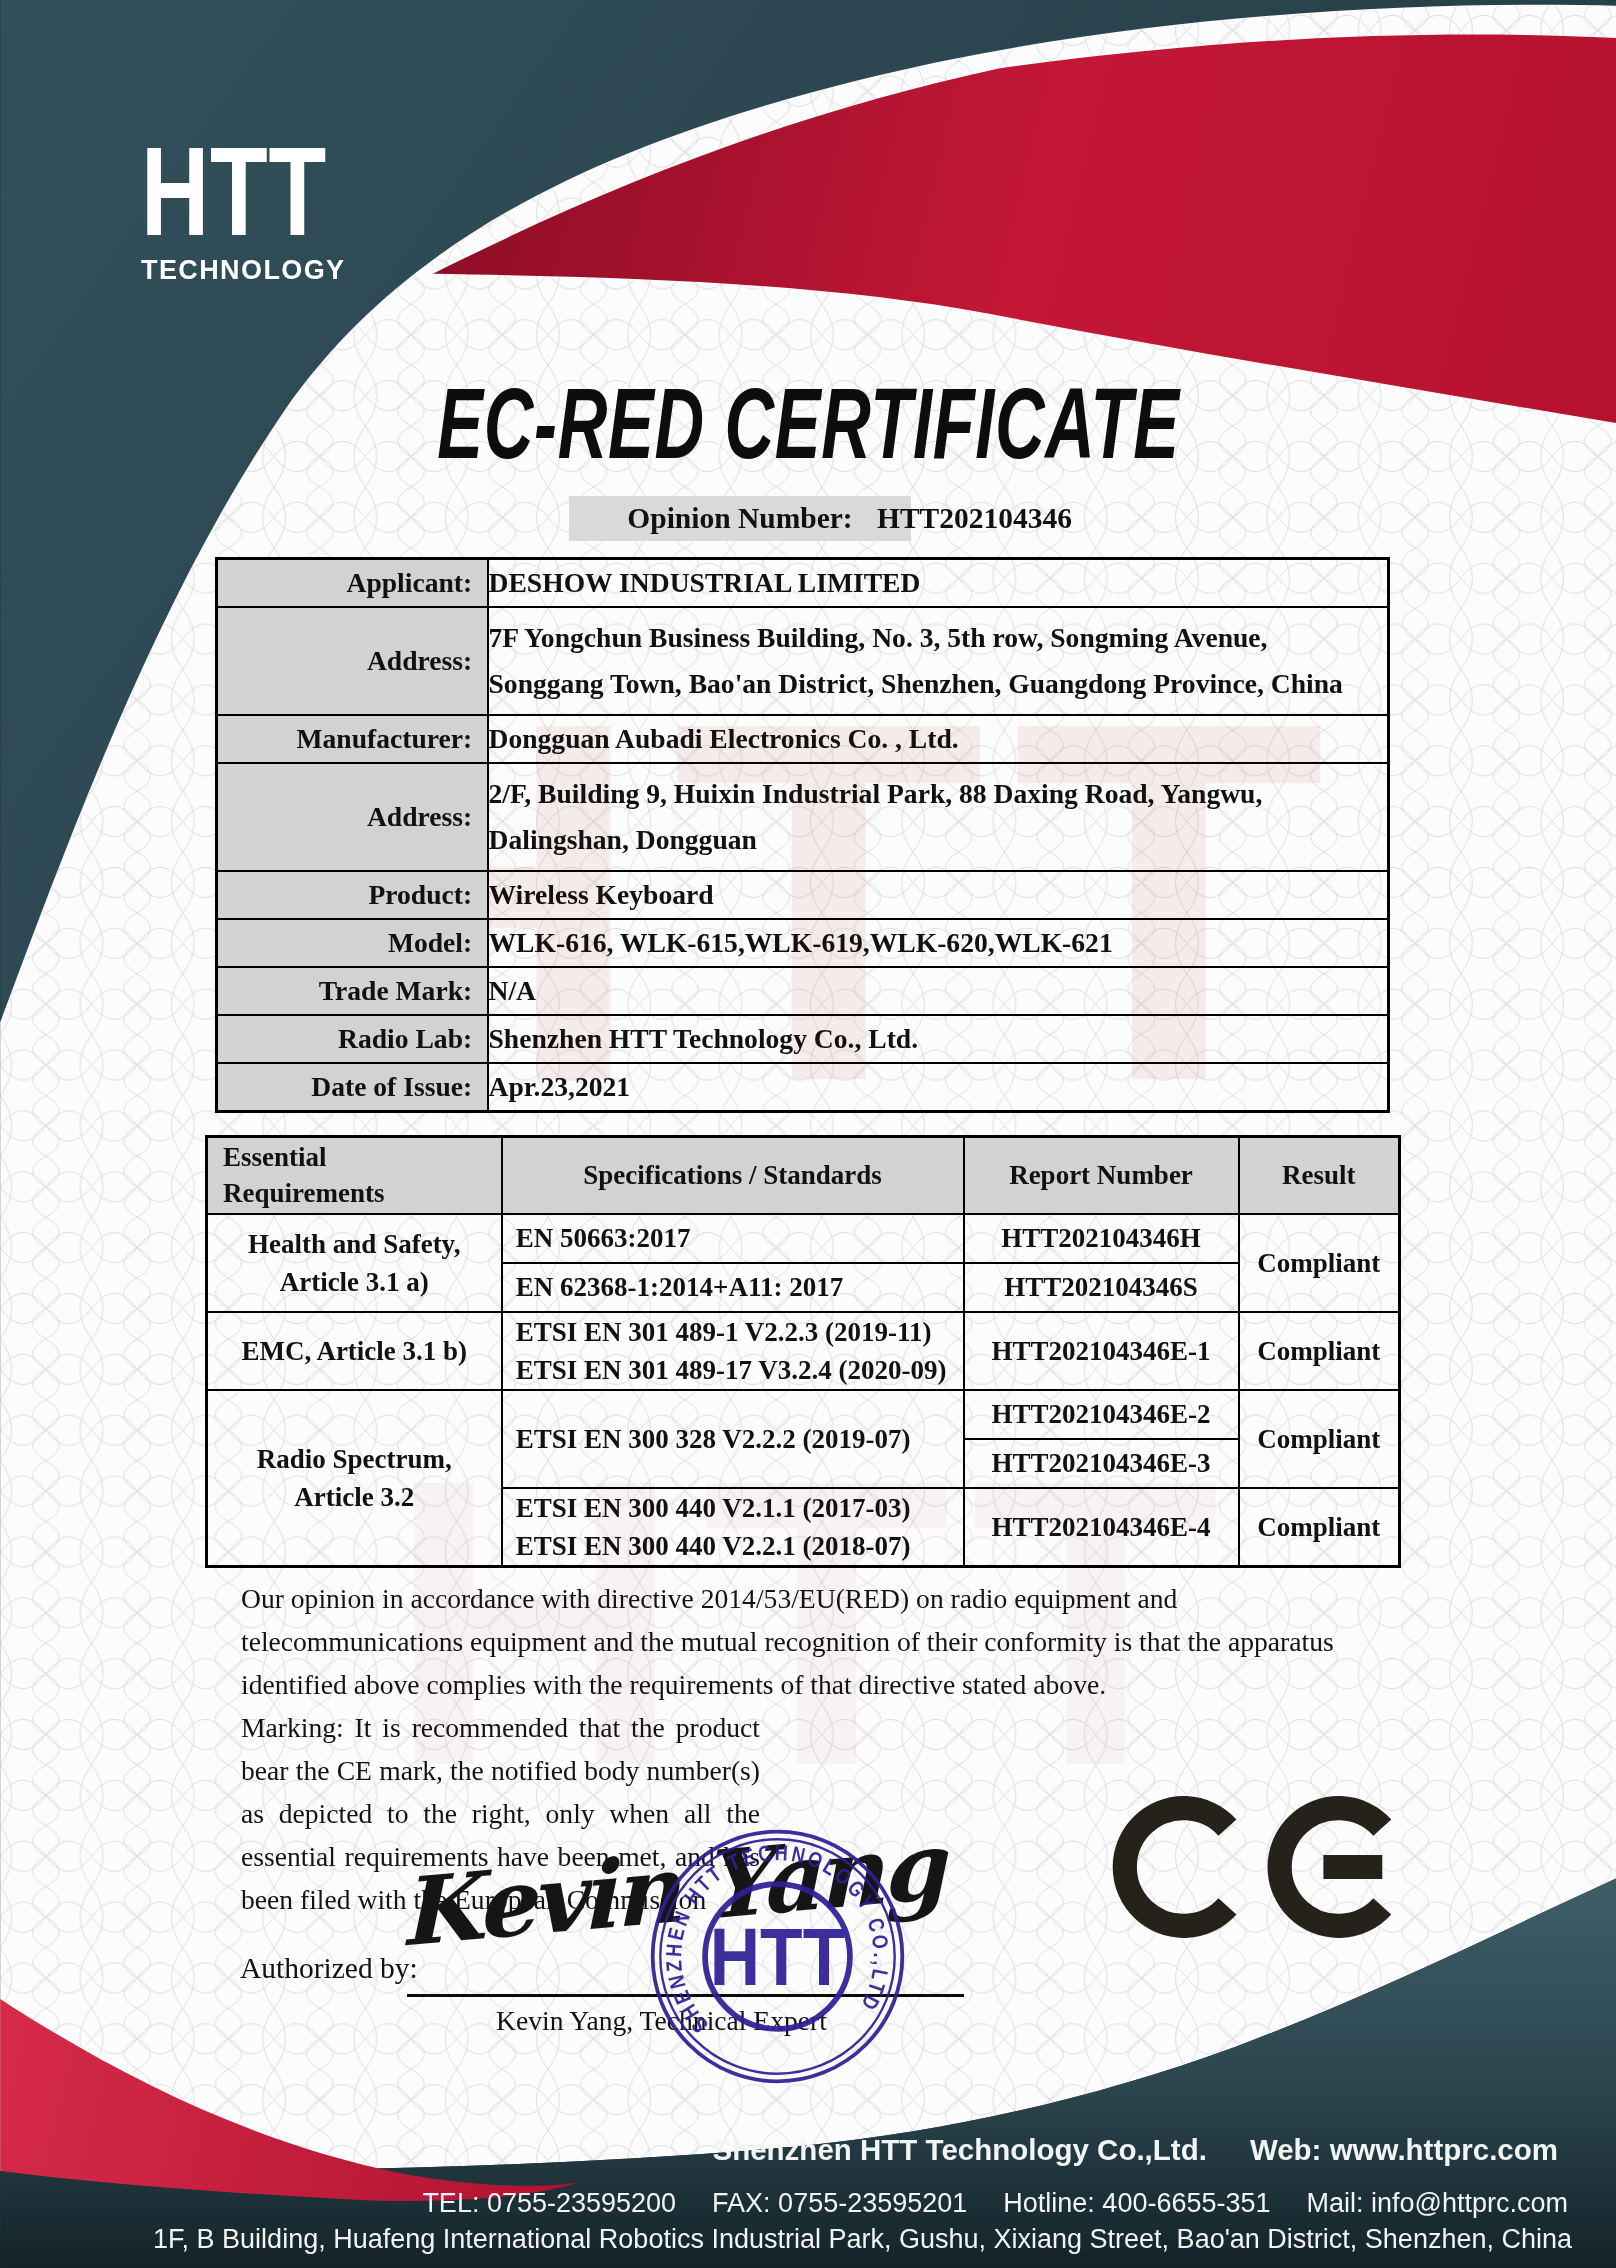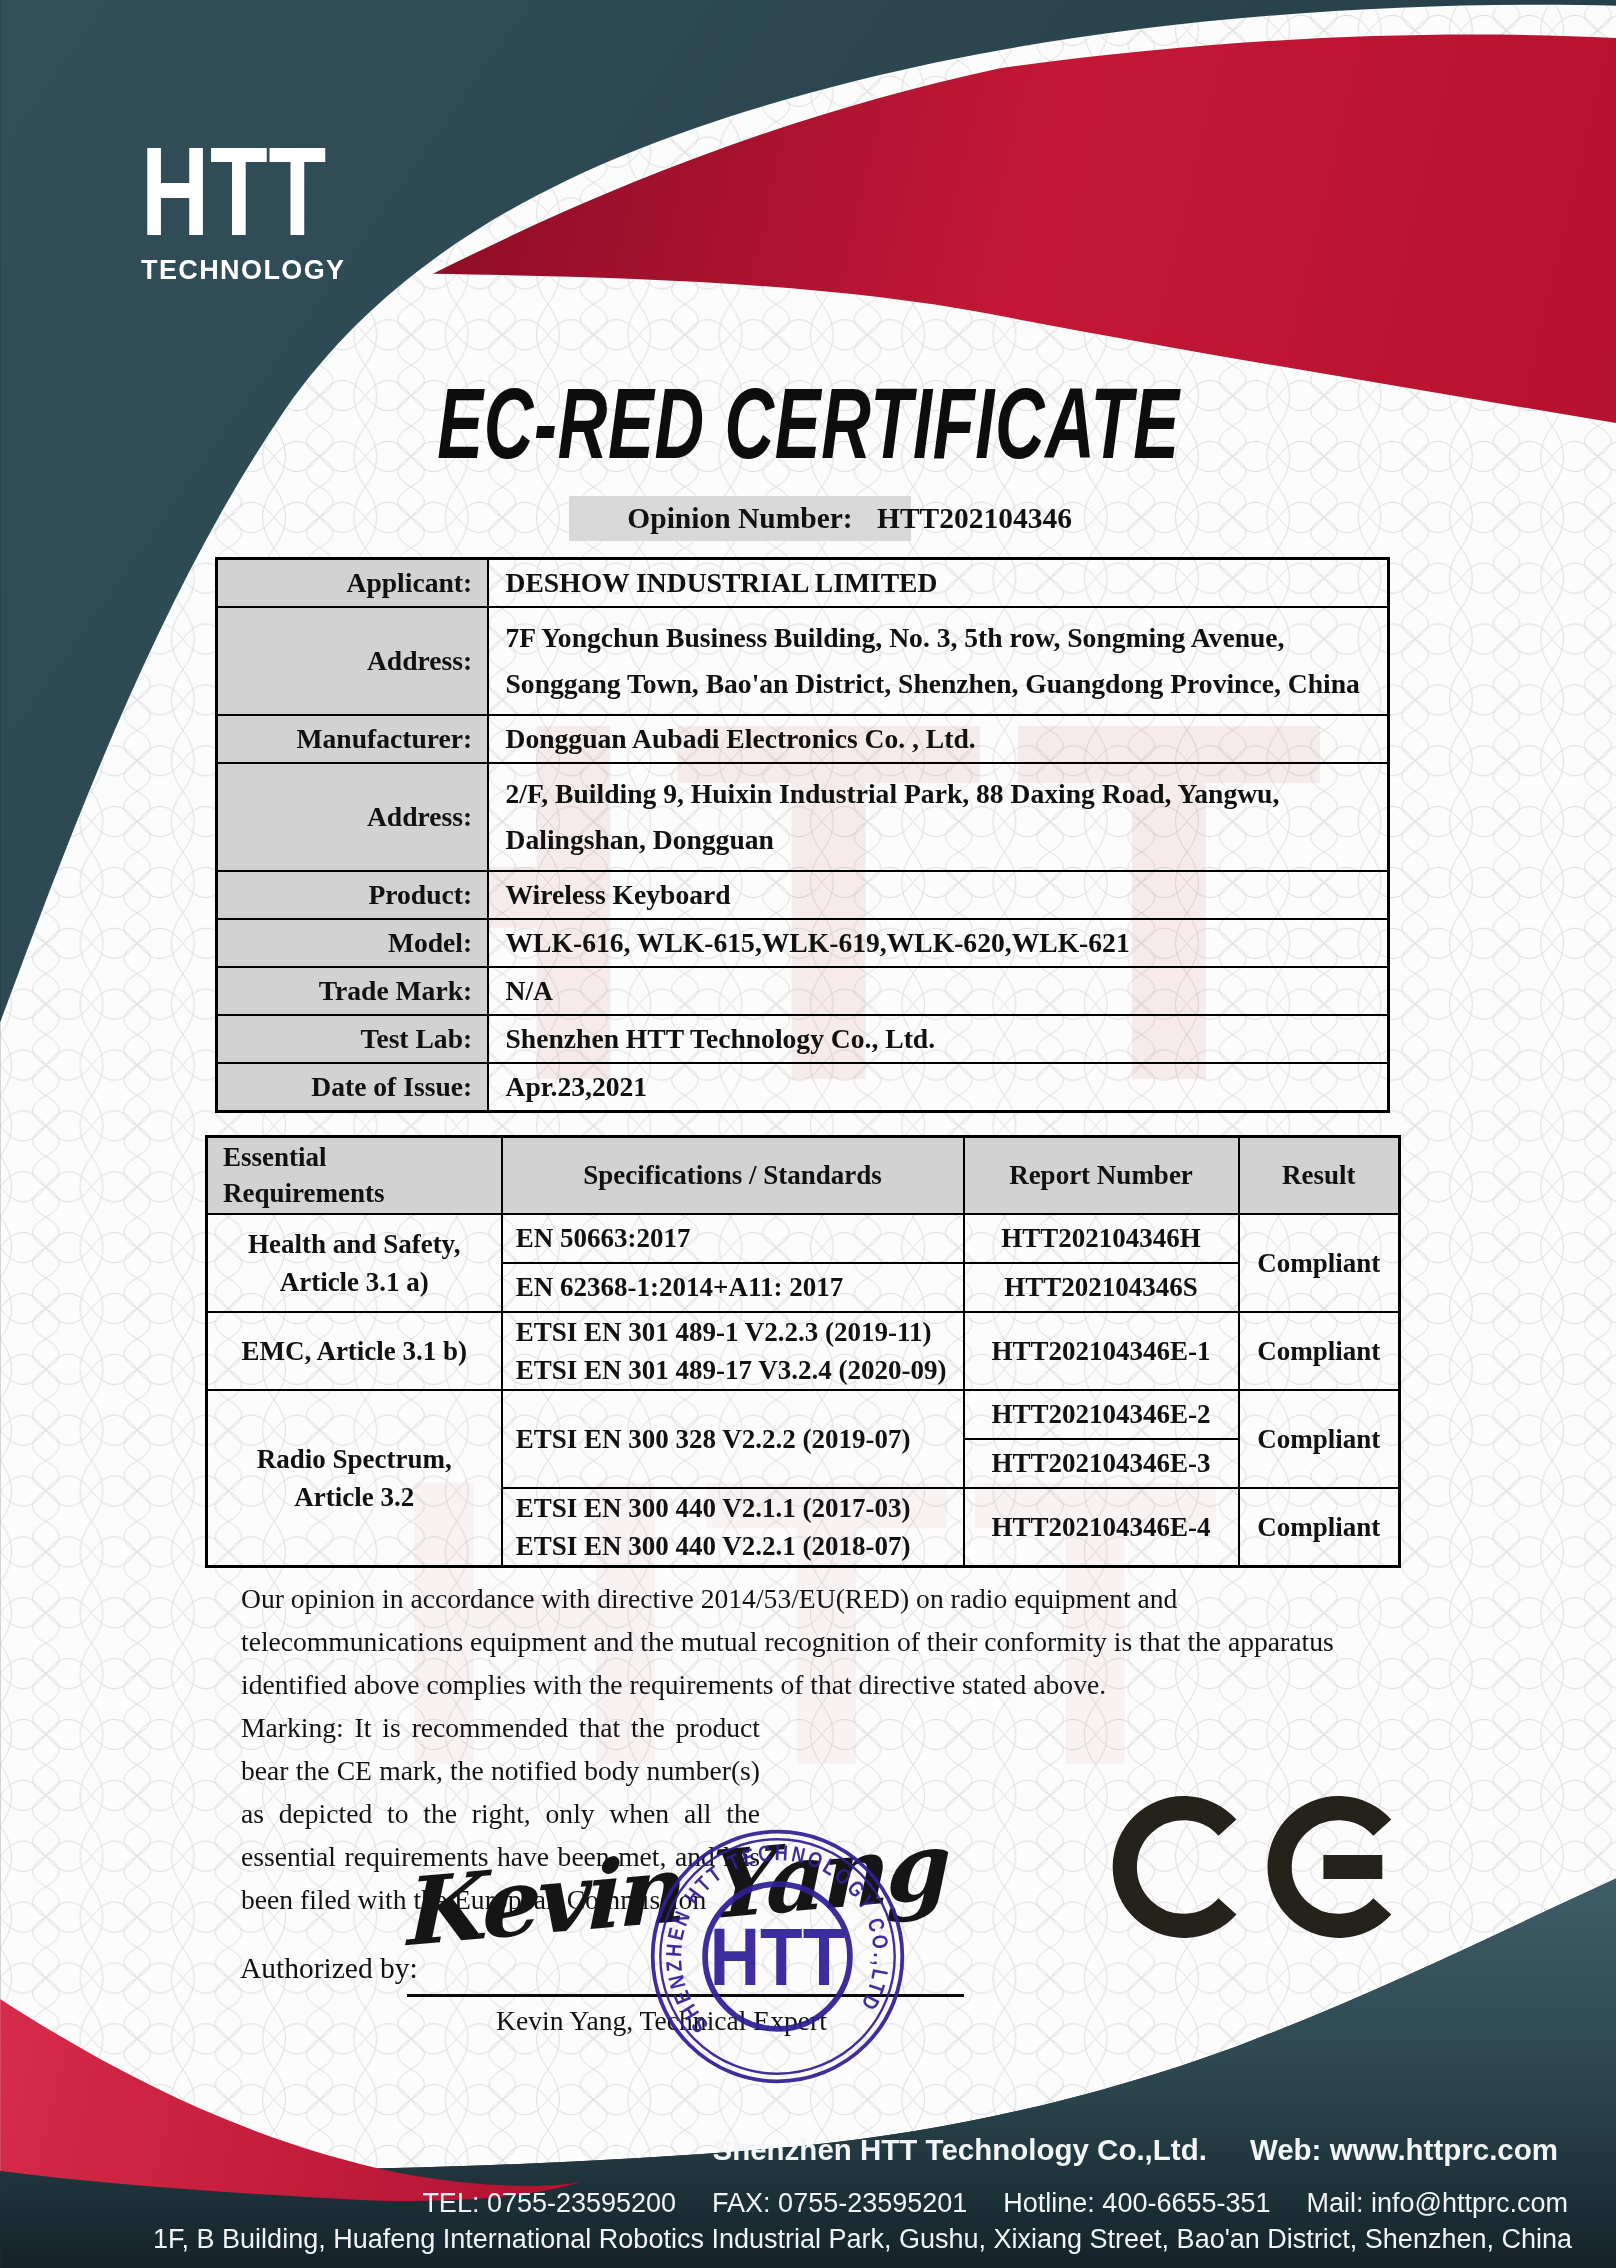--- a/index.html
+++ b/index.html
@@ -25,21 +25,21 @@
   .op-val{left:877px;top:496px;height:45px;display:flex;align-items:center;
           font-weight:bold;font-size:29.5px;}
 
   
   table.ctable{position:absolute;border-collapse:collapse;table-layout:fixed;
                border:3.8px solid #000;font-weight:bold;}
   table.ctable td,table.ctable th{border:2.9px solid #000;padding:0;vertical-align:middle;}
   .t1{left:215px;top:557px;width:1175px;font-size:27.6px;}
   .t1 tr.s{height:47px;} .t1 tr.d{height:108px;}
   .t1 td.lbl{background:#d2d2d2;text-align:right;padding-right:14.3px;}
-  .t1 td.val{padding-left:17px;}
+  .t1 td.val{padding-left:0;}
   .t1 td.val div{line-height:46px;}
   .t2{left:205px;top:1135px;width:1196px;font-size:27px;border-radius:12px;}
   .t2 tr.hh{height:77px;} .t2 tr.s{height:49px;} .t2 tr.d{height:77px;}
   .t2 th{background:#d2d2d2;text-align:center;font-weight:bold;}
   .t2 th.req{text-align:left;padding-left:15px;line-height:36px;}
   .t2 td{text-align:center;line-height:38px;}
   .t2 td.spec{text-align:left;padding-left:13.3px;}
   .pre{white-space:pre-line;}
 
   
@@ -181,21 +181,21 @@
             <div>WLK-616, WLK-615,WLK-619,WLK-620,WLK-621</div>
           </td>
     </tr>
     <tr class="s">
       <td class="lbl">Trade Mark:</td>
       <td class="val">
             <div>N/A</div>
           </td>
     </tr>
     <tr class="s">
-      <td class="lbl">Test Lab:</td>
+      <td class="lbl">Radio Lab:</td>
       <td class="val">
             <div>Shenzhen HTT Technology Co., Ltd.</div>
           </td>
     </tr>
     <tr class="s">
       <td class="lbl">Date of Issue:</td>
       <td class="val">
             <div>Apr.23,2021</div>
           </td>
     </tr>

